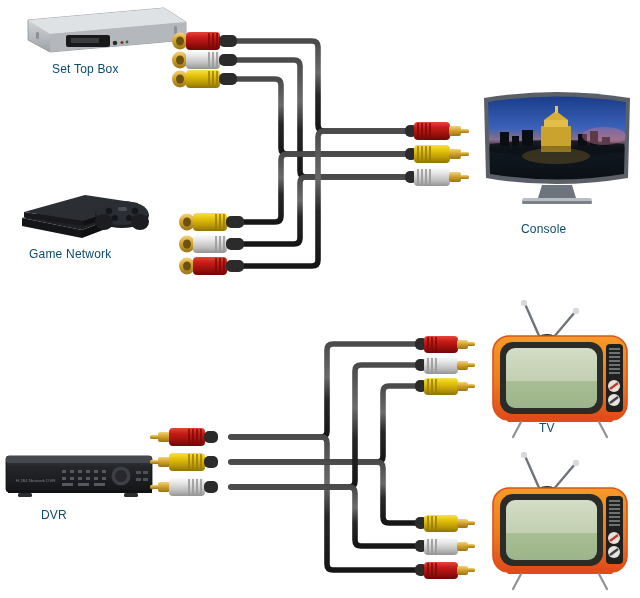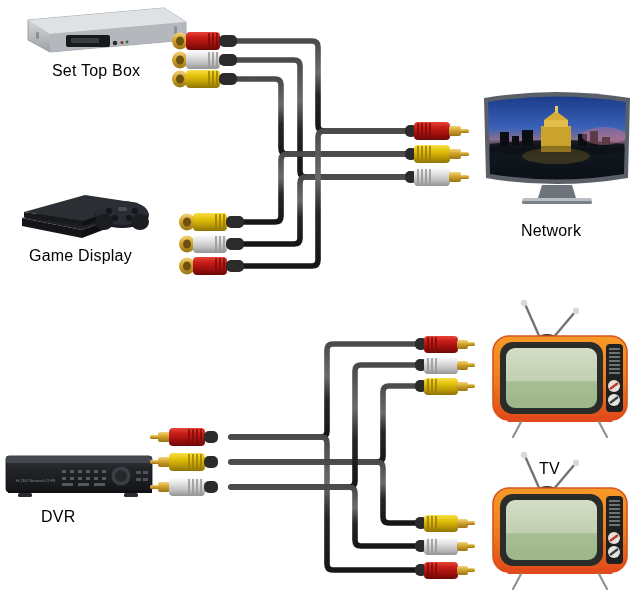--- a/index.html
+++ b/index.html
@@ -1,19 +1,19 @@
 <!DOCTYPE html>
 <html><head>
 <meta charset="utf-8">
 <style>
   html,body{margin:0;padding:0;background:#ffffff;}
   body{width:640px;height:598px;position:relative;overflow:hidden;
        font-family:"Liberation Sans",sans-serif;}
   #stage{position:absolute;left:0;top:0;width:640px;height:598px;}
-  .lbl{position:absolute;color:#000000;font-size:16px;letter-spacing:.2px;white-space:nowrap;}
+  .lbl{position:absolute;color:#0c4a6e;font-size:12px;letter-spacing:.2px;white-space:nowrap;}
   svg{position:absolute;left:0;top:0;}
   .dev{position:absolute;}
 </style>
 </head>
 <body>
 
 <div id="stage">
 
   <svg id="cables" width="640" height="598">
     <defs>
@@ -484,18 +484,18 @@
             <rect x="431" y="563" width="2" height="15"></rect>
           <rect x="435" y="563" width="2" height="15"></rect>
         </g>
         <rect x="457" y="566" width="11" height="9" rx="2" fill="url(#cGold)"></rect>
         <rect x="467" y="568" width="8" height="4" rx="1.6" fill="url(#cGold)"></rect>
       </g>
     </g>
   </svg>
 
   <div class="lbl" style="left:52px;top:62px">Set Top Box</div>
-  <div class="lbl" style="left:29px;top:247px">Game Display</div>
-  <div class="lbl" style="left:521px;top:222px">Network</div>
+  <div class="lbl" style="left:29px;top:247px">Game Network</div>
+  <div class="lbl" style="left:521px;top:222px">Console</div>
   <div class="lbl" style="left:41px;top:508px">DVR</div>
-  <div class="lbl" style="left:539px;top:460px">TV</div>
+  <div class="lbl" style="left:539px;top:421px">TV</div>
 
 </div>
 
 </body></html>

